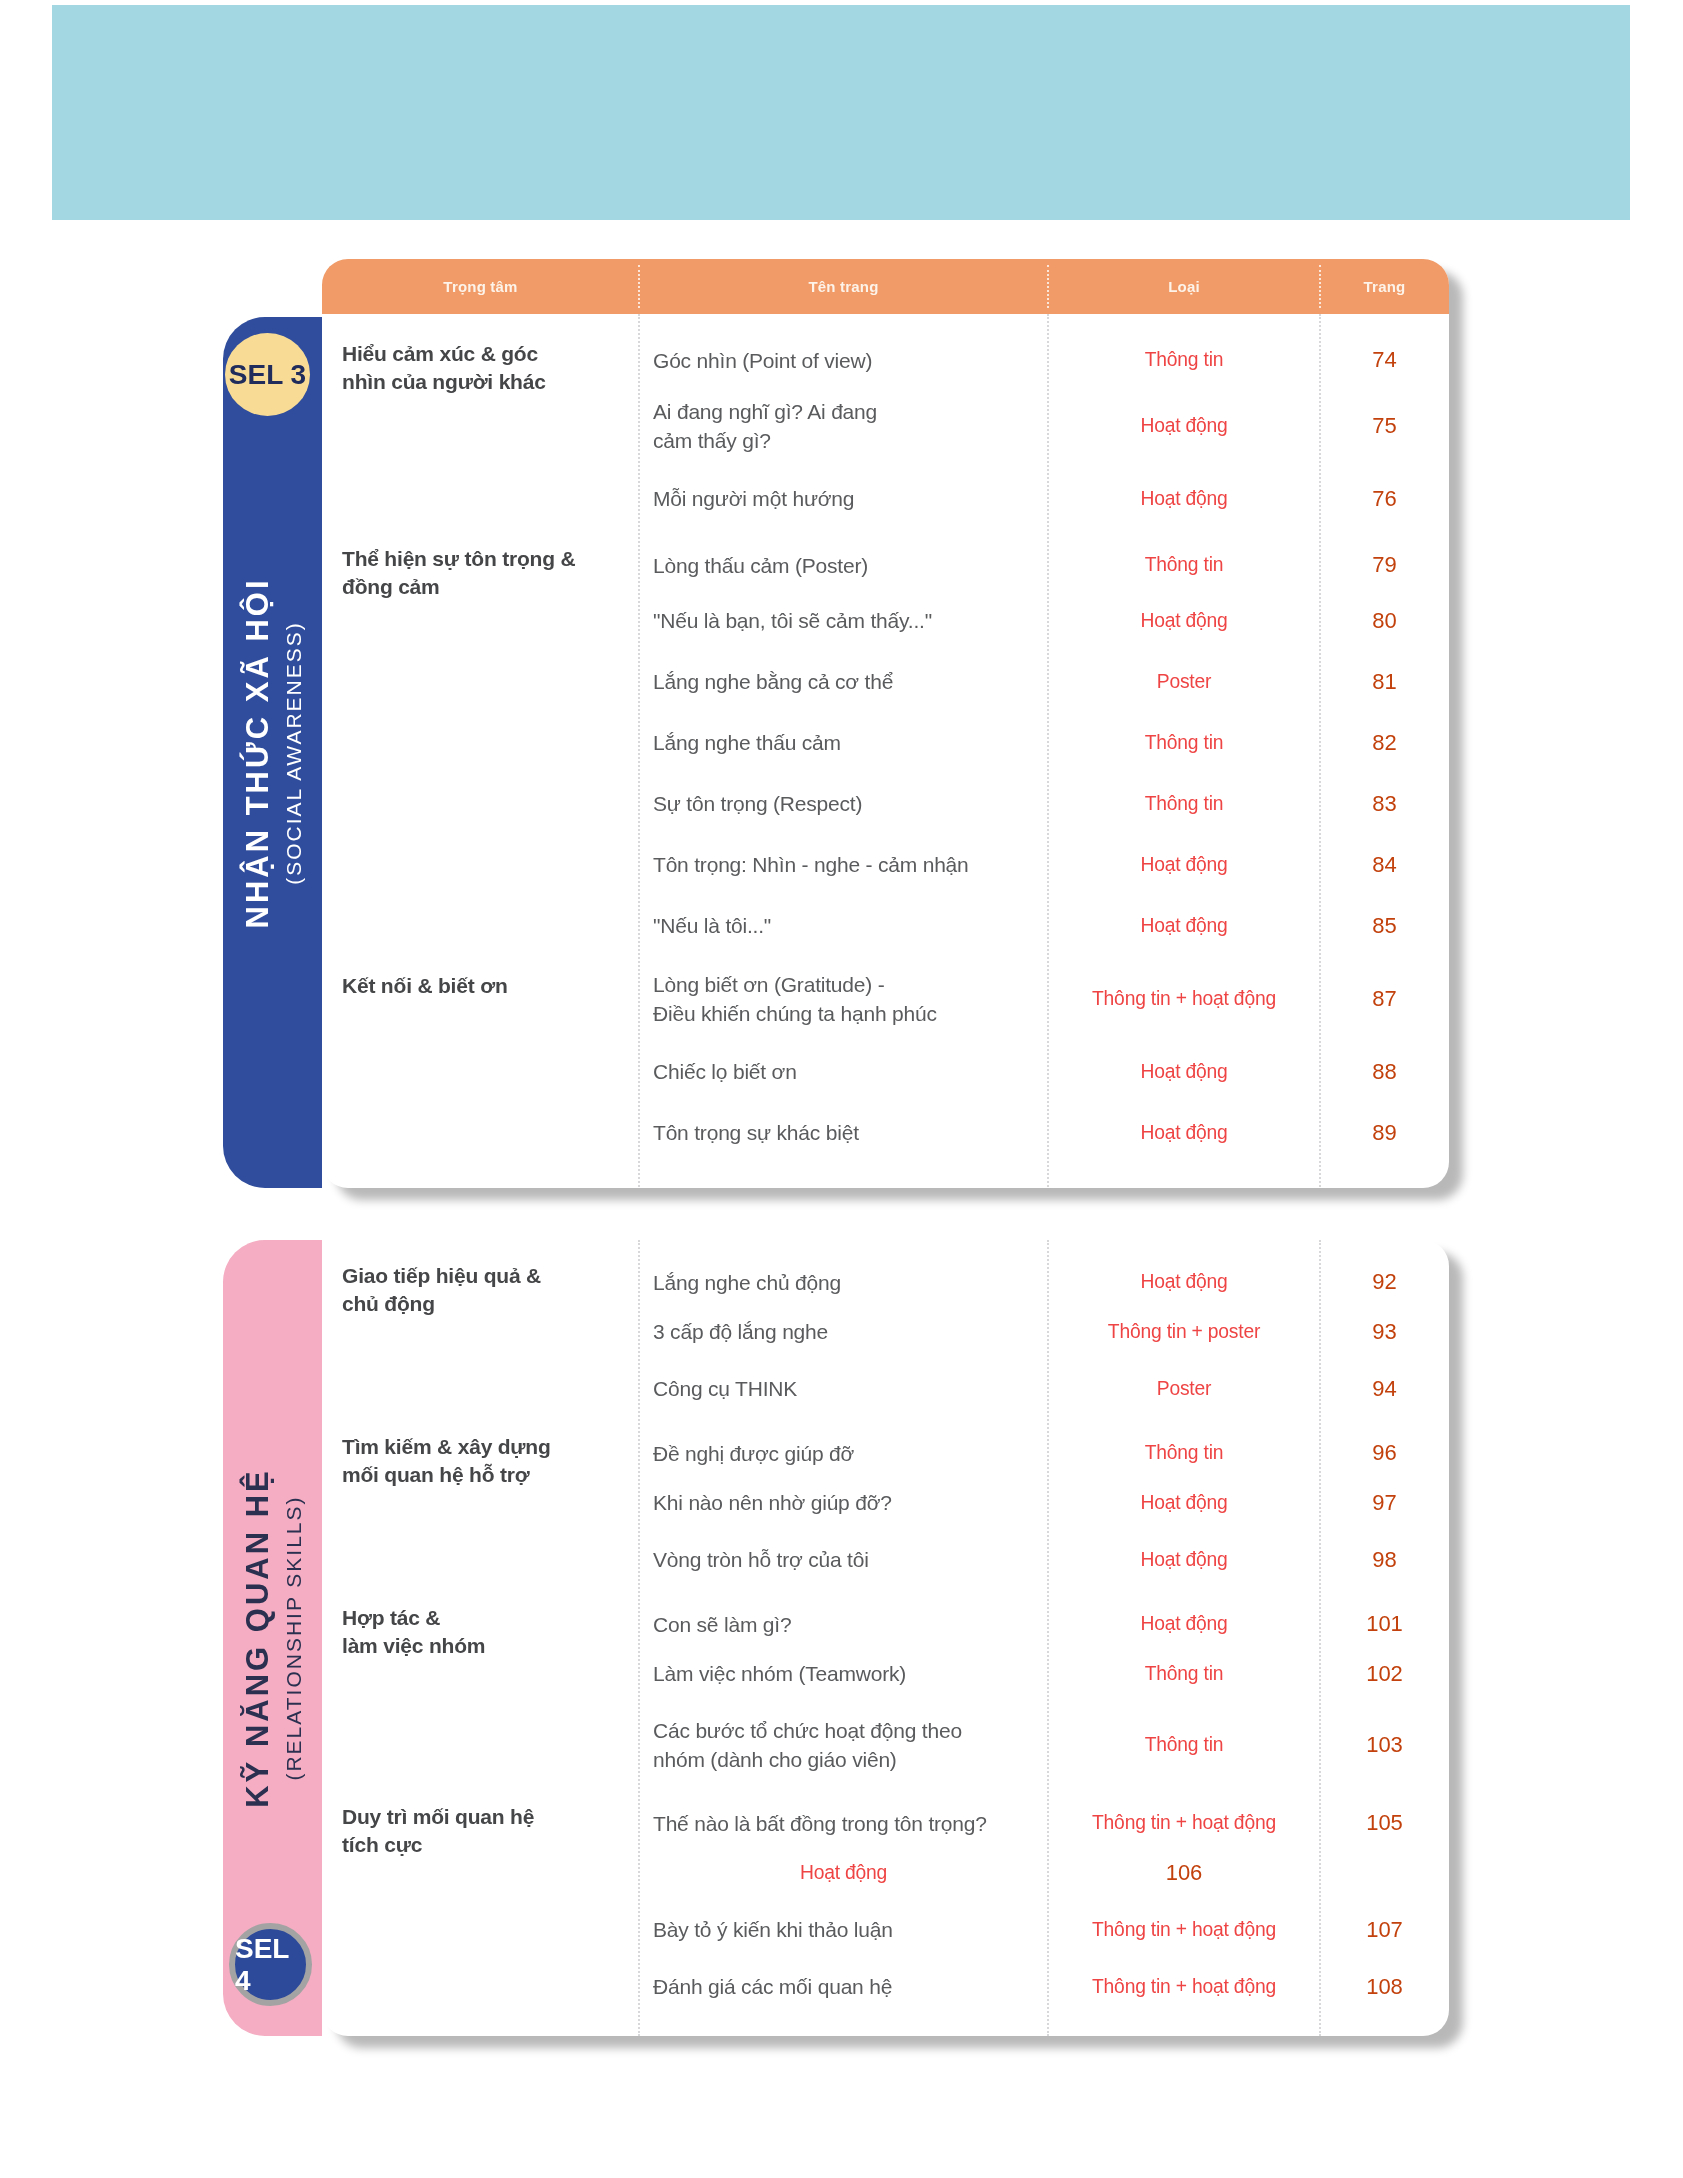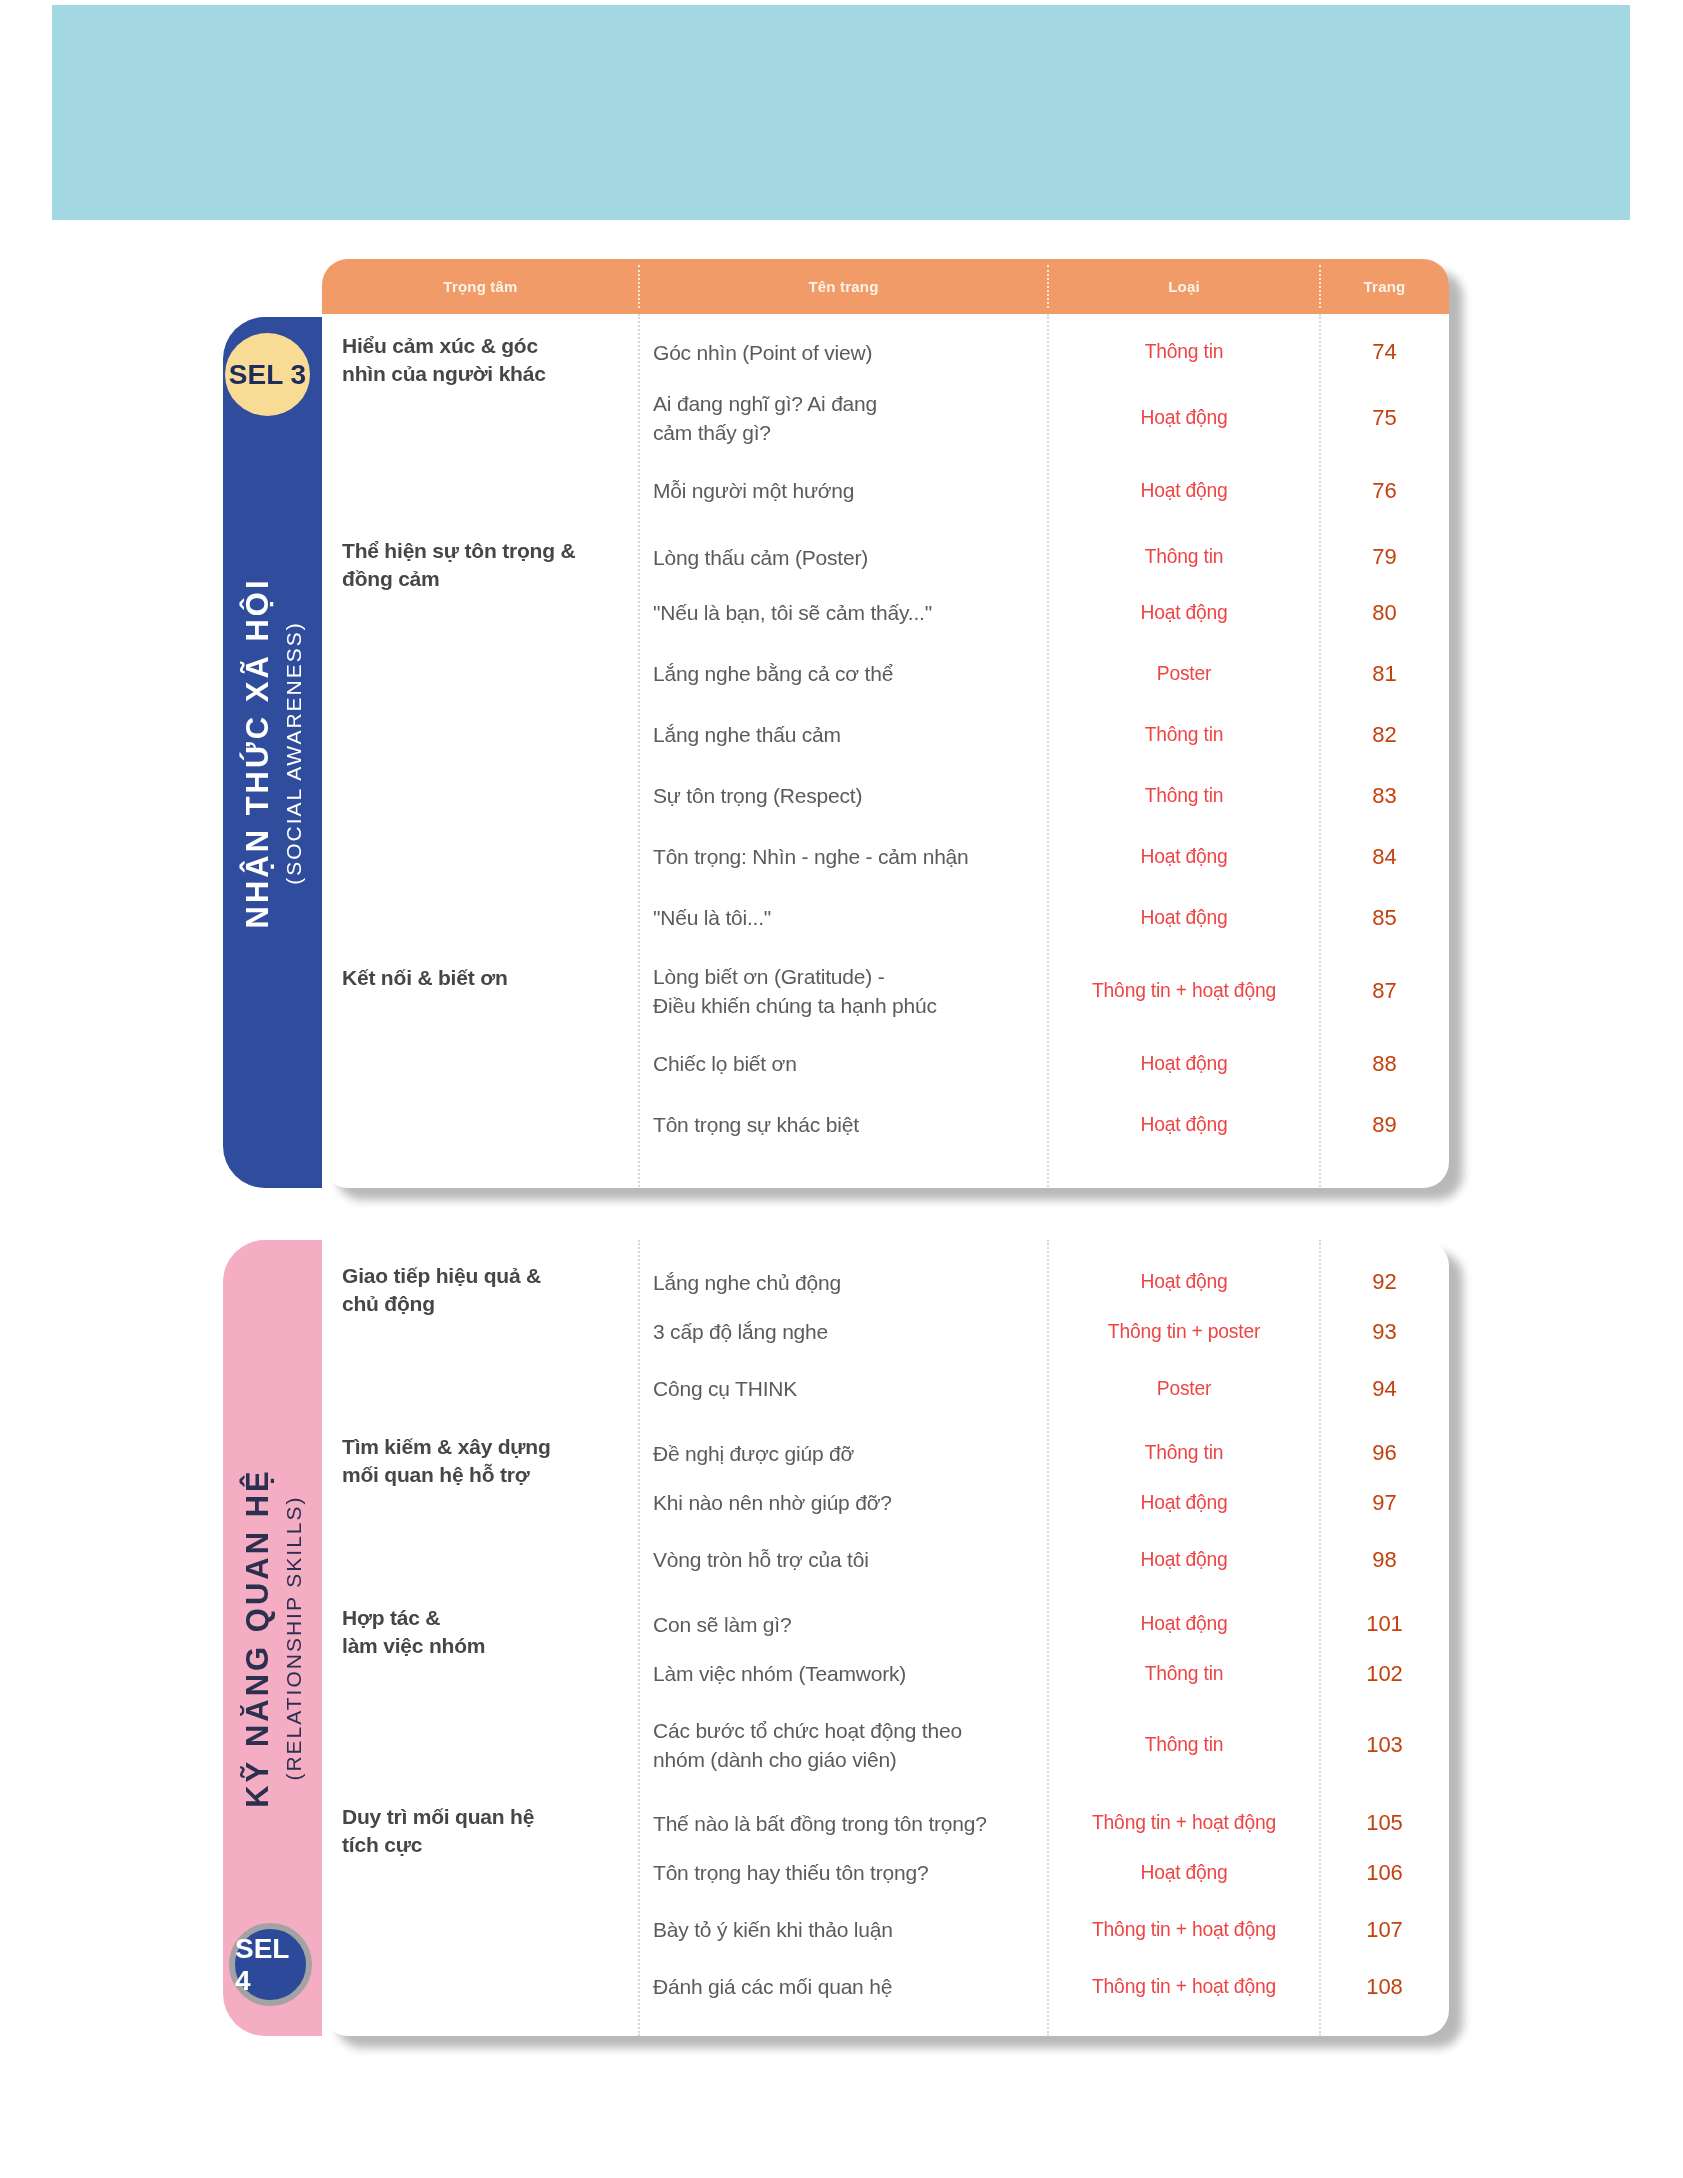--- a/index.html
+++ b/index.html
@@ -16,21 +16,21 @@
         box-shadow:14px 12px 10px rgba(0,0,0,0.28);}
   .card1{top:259px; height:929px;}
   .card2{top:1240px; height:796px;}
 
   .thead{position:relative; height:55px; background:var(--orange); border-radius:26px 26px 0 0;
          display:grid; grid-template-columns:317px 409px 272px 129px; align-items:center;}
   .thead .hcell{ text-align:center; font-weight:bold; font-size:15px; color:#fdf3e9; letter-spacing:0.2px;}
   .hline{position:absolute; top:6px; bottom:6px; border-left:2px dotted rgba(255,255,255,0.75);}
 
   .tbody{position:relative; width:100%;}
-  .tbody1{height:873px; padding-top:2px;}
+  .tbody1{height:873px; padding-top:10px;}
   .tbody2{height:796px; padding-top:6px; }
   .vline{position:absolute; top:0; bottom:0; border-left:2px dotted #d8d8da;}
   .v1{left:316px;} .v2{left:725px;} .v3{left:997px;}
 
   .row{display:grid; grid-template-columns:317px 409px 272px 129px;}
   .group-cell{padding:16px 8px 0 20px; font-weight:bold; font-size:21px; color:#454648;
               line-height:28px; white-space:pre-line; letter-spacing:-0.2px;}
   .name-cell{display:flex; align-items:center; padding-left:14px; font-size:21px; color:var(--ink);
              line-height:29px; white-space:pre-line; letter-spacing:-0.2px;}
   .type-cell{display:flex; align-items:center; justify-content:center; font-size:19.3px; color:#ef4444;
@@ -231,21 +231,20 @@
         </div>
         <div class="row" style="height: 57px;">
           <div class="group-cell">Duy trì mối quan hệ
 tích cực</div>
           <div class="name-cell">Thế nào là bất đồng trong tôn trọng?</div>
           <div class="type-cell">Thông tin + hoạt động</div>
           <div class="page-cell">105</div>
         </div>
         <div class="row" style="height: 57px;">
           <div class="group-cell"></div>
-          <div class="name-cell">Tôn trọng hay thiếu tôn trọng?</div>
           <div class="type-cell">Hoạt động</div>
           <div class="page-cell">106</div>
         </div>
         <div class="row" style="height: 57px;">
           <div class="group-cell"></div>
           <div class="name-cell">Bày tỏ ý kiến khi thảo luận</div>
           <div class="type-cell">Thông tin + hoạt động</div>
           <div class="page-cell">107</div>
         </div>
         <div class="row" style="height: 57px;">

